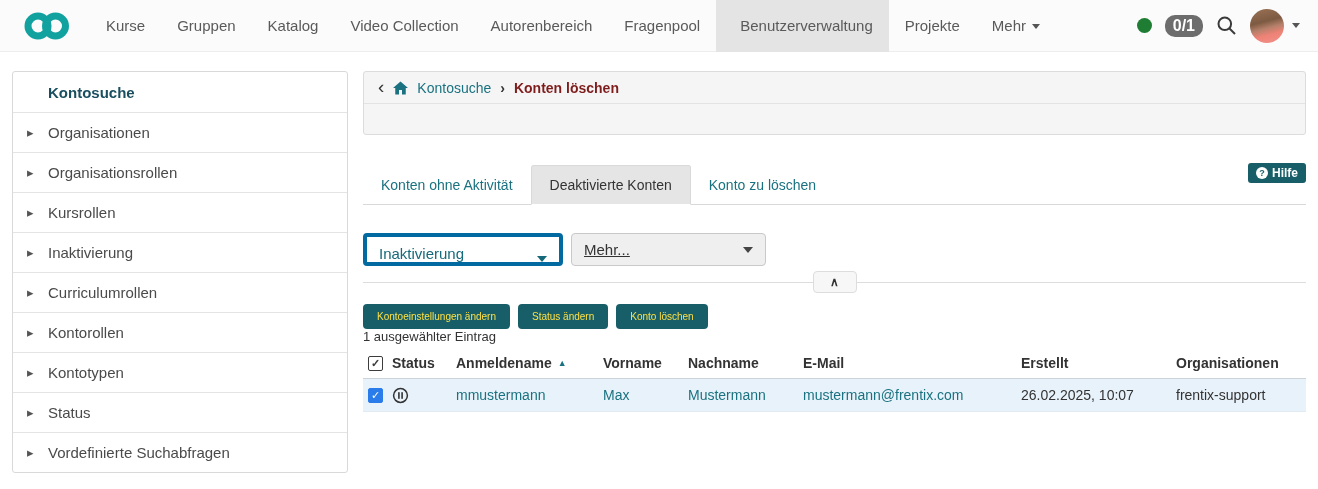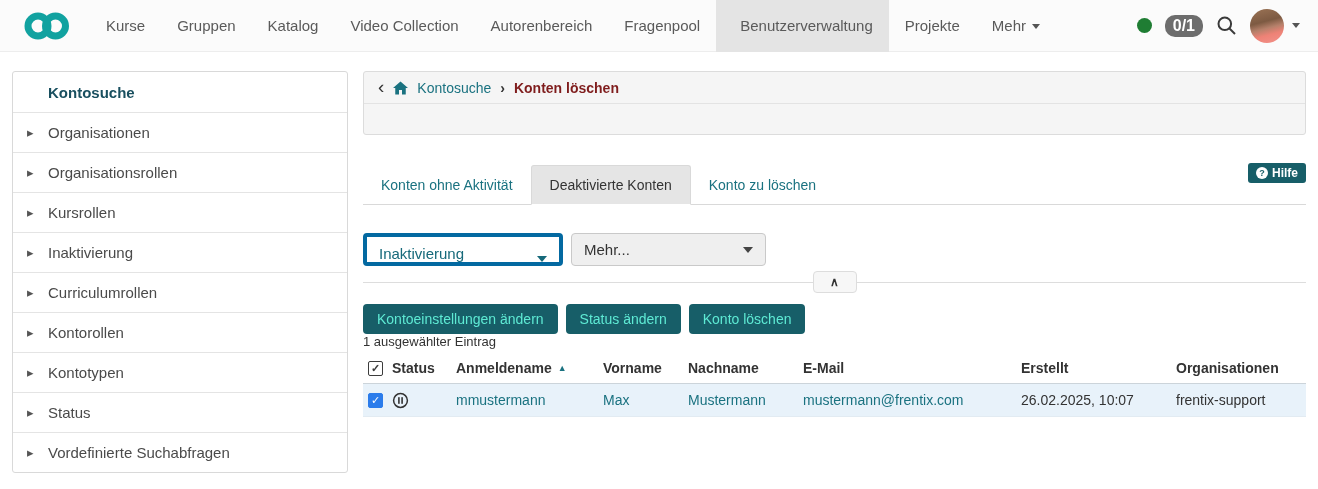--- a/index.html
+++ b/index.html
@@ -93,37 +93,37 @@
     border-radius:3px 3px 0 0; margin-bottom:-1px;
   }
 
   .filters { margin-top:28px; display:flex; gap:8px; }
   .filter-btn {
     height:33px; border-radius:4px; display:flex; align-items:center;
     justify-content:space-between; padding:0 12px; font-size:15px; cursor:pointer;
   }
   .filter-primary { width:200px; border:4px solid #0369a1; color:#16697a; background:#fff;align-items:flex-end; }
   .filter-primary .fcaret { border-top-color:#16697a; }
-  .filter-more { width:195px; border:1px solid #c9c9c9; background:#efefef; color:#333; }
+  .filter-more { width:195px; border:1px solid #c9c9c9; background:#efefef; color:#333;text-decoration:underline; }
   .fcaret { width:0; height:0; border-left:5px solid transparent;
     border-right:5px solid transparent; border-top:6px solid #444; }
 
   .collapse-row { position:relative; margin-top:5px; height:22px; }
   .collapse-line { position:absolute; top:50%; left:0; right:0; border-top:1px solid #ddd; }
   .collapse-btn {
     position:absolute; left:50%; transform:translateX(-50%); top:0;
     width:44px; height:22px; background:#f7f7f7; border:1px solid #ddd; border-radius:4px;
     display:flex; align-items:center; justify-content:center; cursor:pointer;
     font-size:12px; color:#333; font-weight:bold;
   }
 
   .actions { margin-top:11px; display:flex; gap:8px; }
   .action-btn {
-    background:#175e68; color:#5eead4; border:none; border-radius:4px;
-    font-size:14px; font-family:inherit; padding:7px 14px; cursor:pointer; white-space:nowrap;
+    background:#175e68; color:#fde047; border:none; border-radius:4px;
+    font-size:10px; font-family:inherit; padding:7px 14px; cursor:pointer; white-space:nowrap;
   }
 
   .selection-note { font-size:13px; color:#333; }
 
   .table { margin-top:4px; }
   .t-row {
     display:grid; padding-left:5px;
     grid-template-columns:24px 64px 147px 85px 115px 218px 155px 1fr;
     align-items:center;
   }

